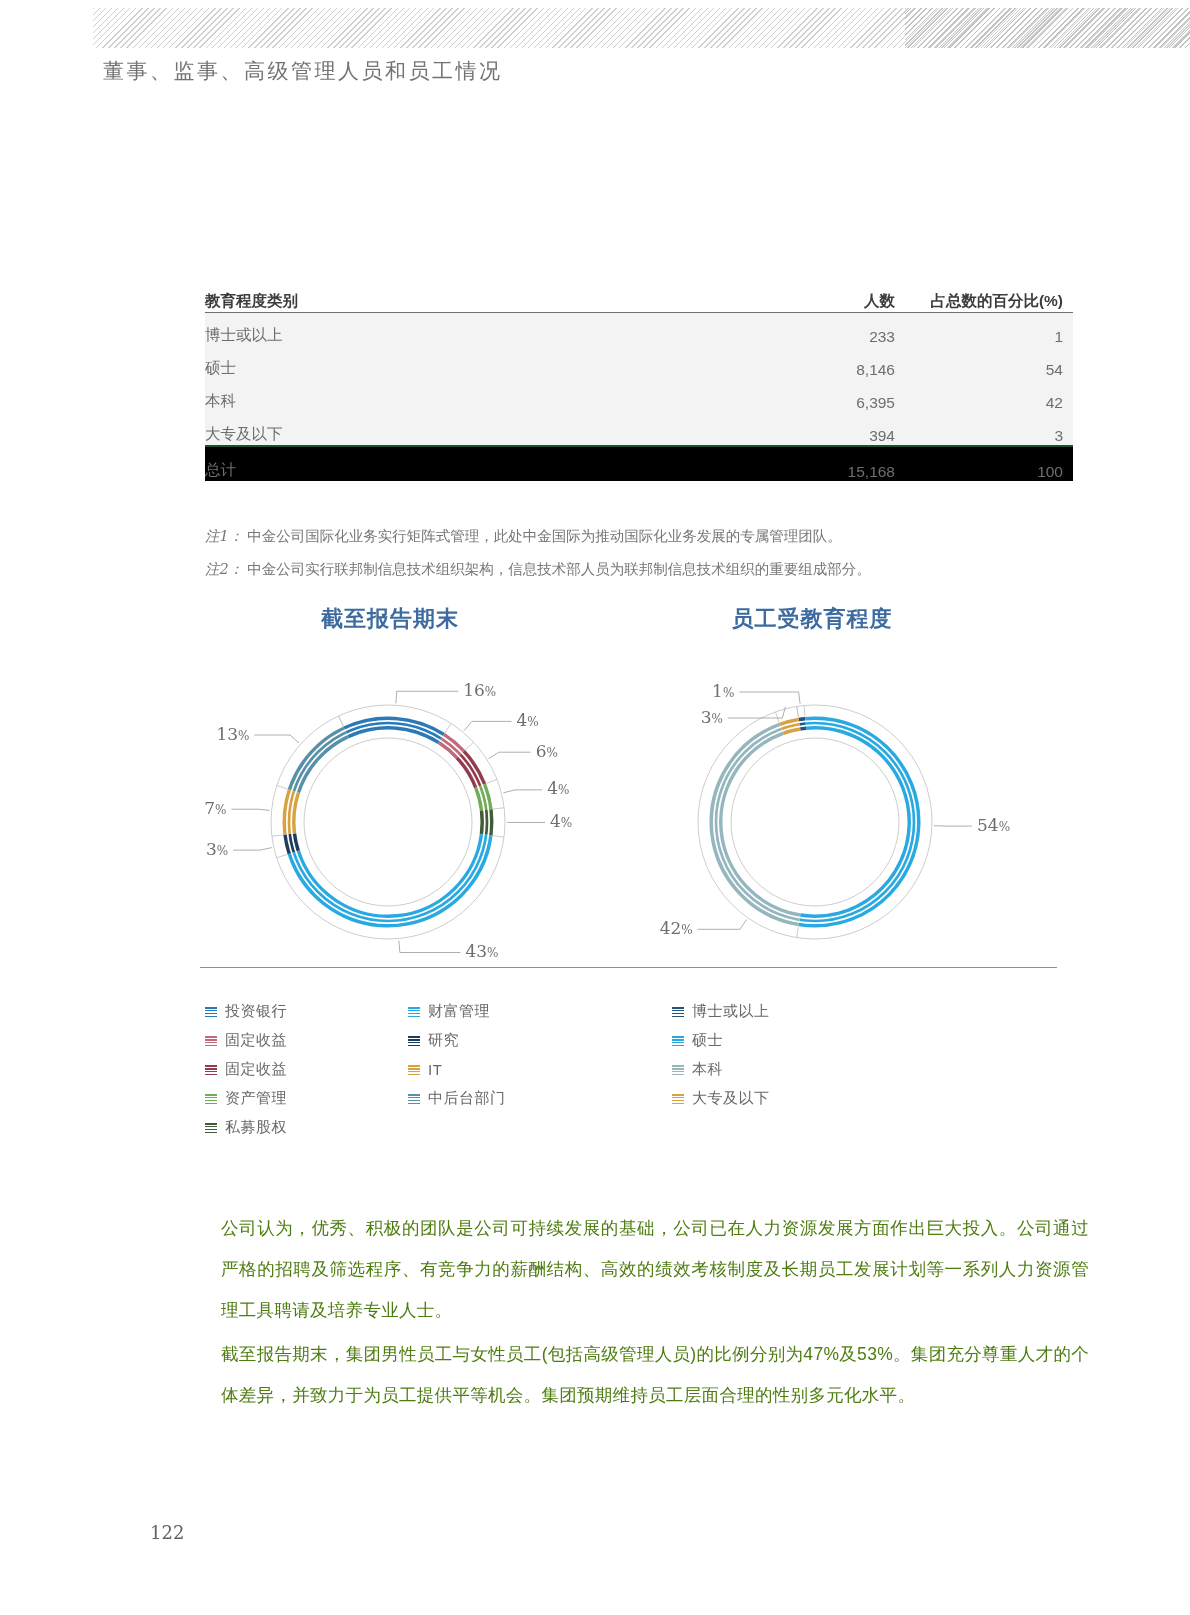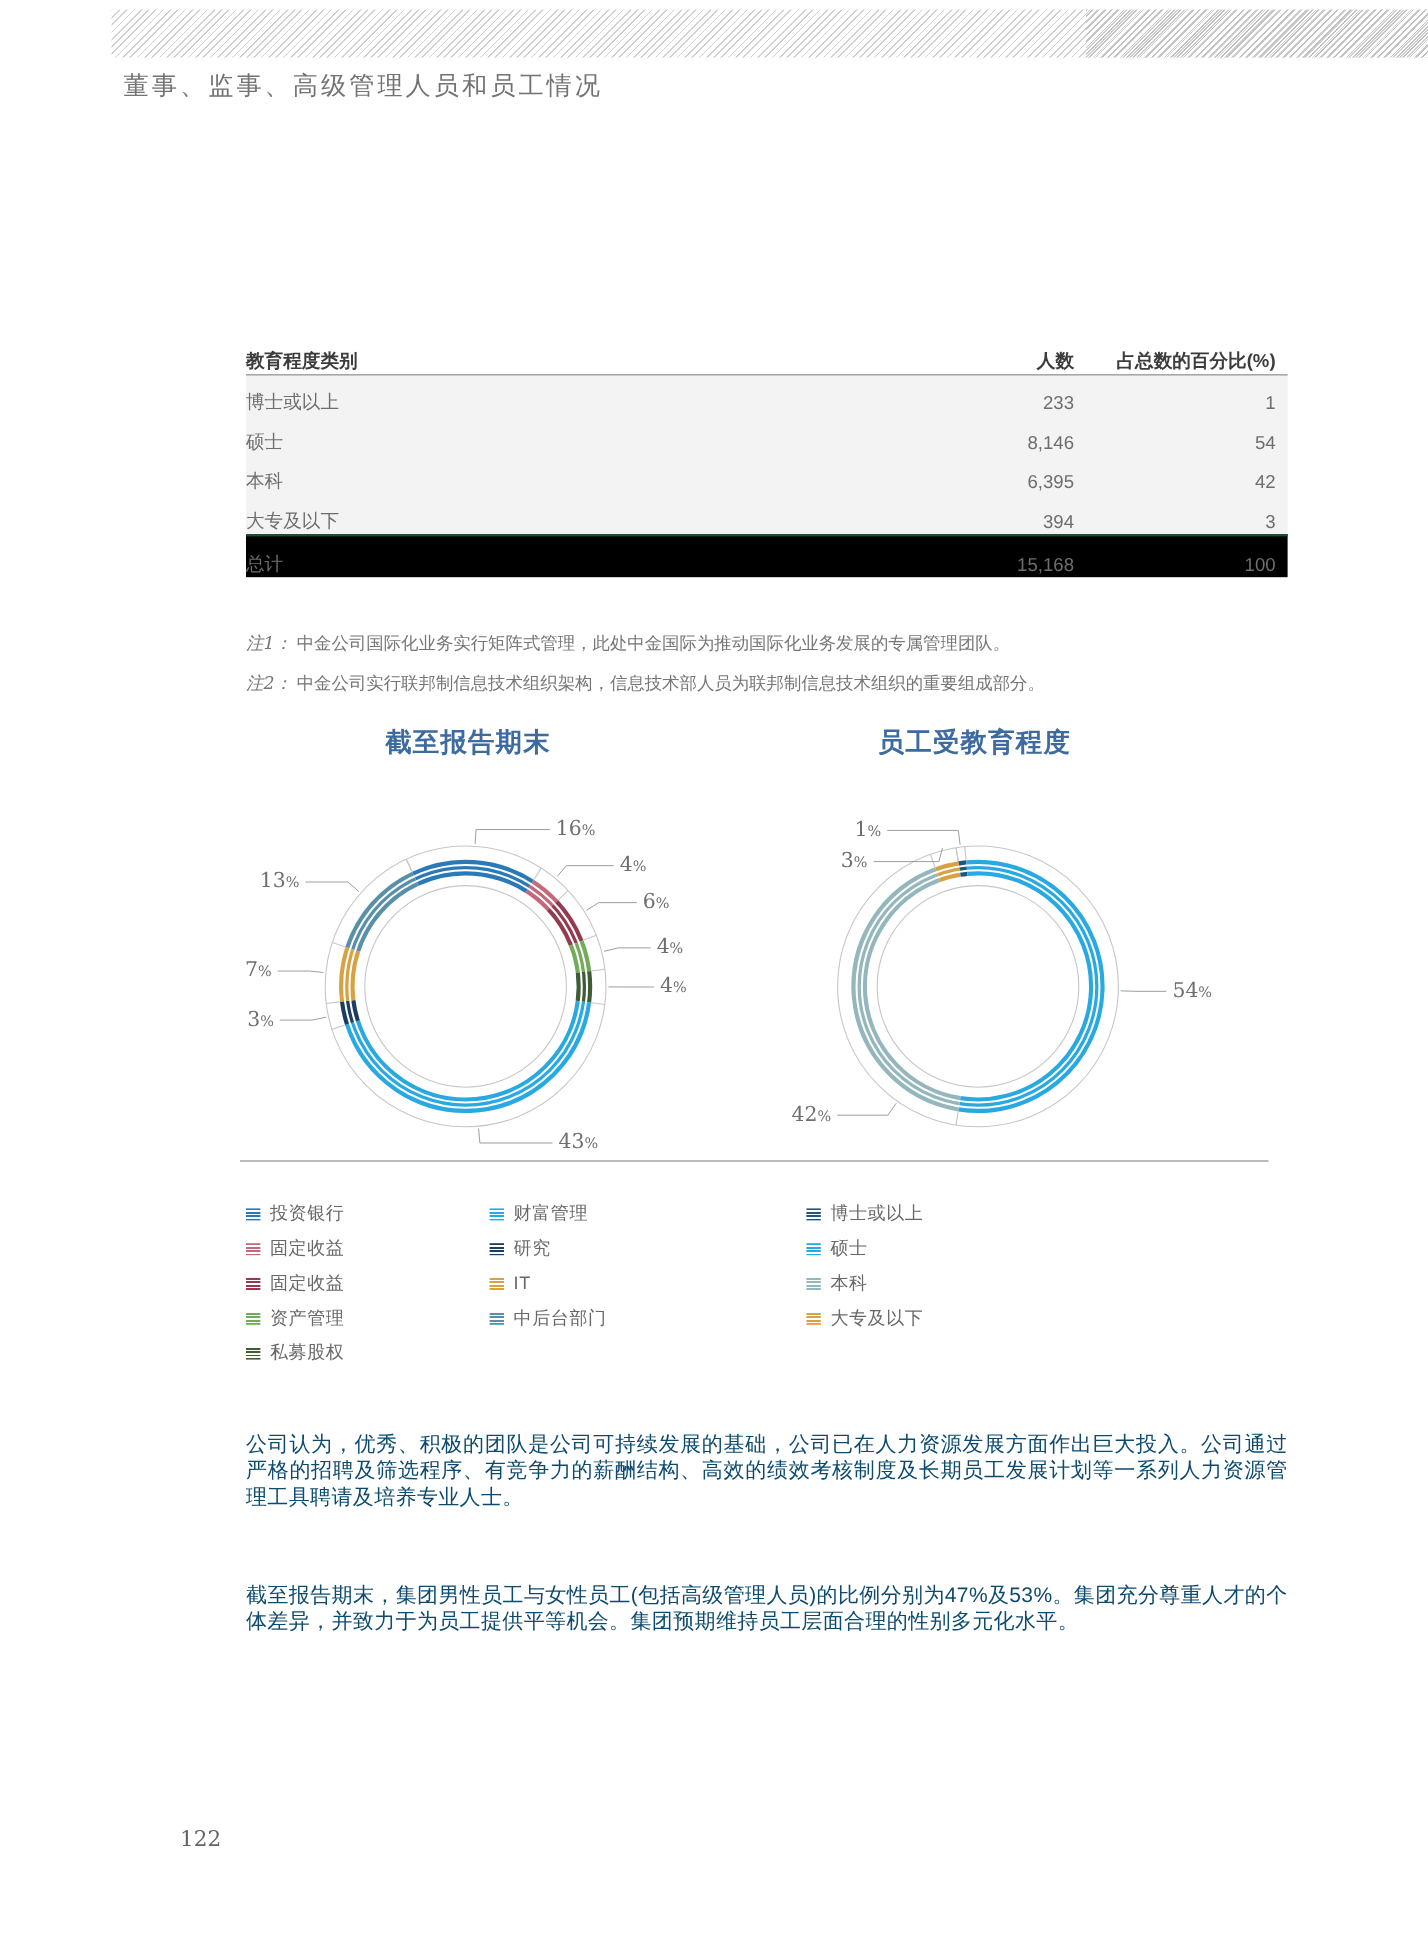--- a/index.html
+++ b/index.html
@@ -43,22 +43,22 @@
   .chart-rule{position:absolute;left:200px;top:967px;width:857px;height:1px;background:#8f8f8f;}
 
   
   .legend{position:absolute;top:997px;left:0;width:1026px;height:150px;}
   .legend-col{position:absolute;top:0;}
   .legend-item{display:flex;align-items:center;height:29px;}
   .legend-icon{width:12px;height:10px;margin-right:8px;flex:0 0 auto;}
   .legend-label{font-size:15px;color:#686868;letter-spacing:0.5px;}
 
   
-  .para{position:absolute;left:205px;width:868px;font-size:17.5px;line-height:22px;
-        color:#0c4a6e;text-align:justify;letter-spacing:0.3px;margin:0;}
+  .para{position:absolute;left:205px;width:868px;font-size:17.5px;line-height:41px;
+        color:#4d7c0f;text-align:justify;letter-spacing:0.3px;margin:16px;}
   .para.p1{top:1192px;}
   .para.p2{top:1318px;}
 
   .page-number{position:absolute;left:106px;top:1522px;font-family:"DejaVu Serif",serif;
                font-size:18px;color:#636363;margin-left:44px;}
 </style>
 </head>
 <body>
 
 <div class="page">

